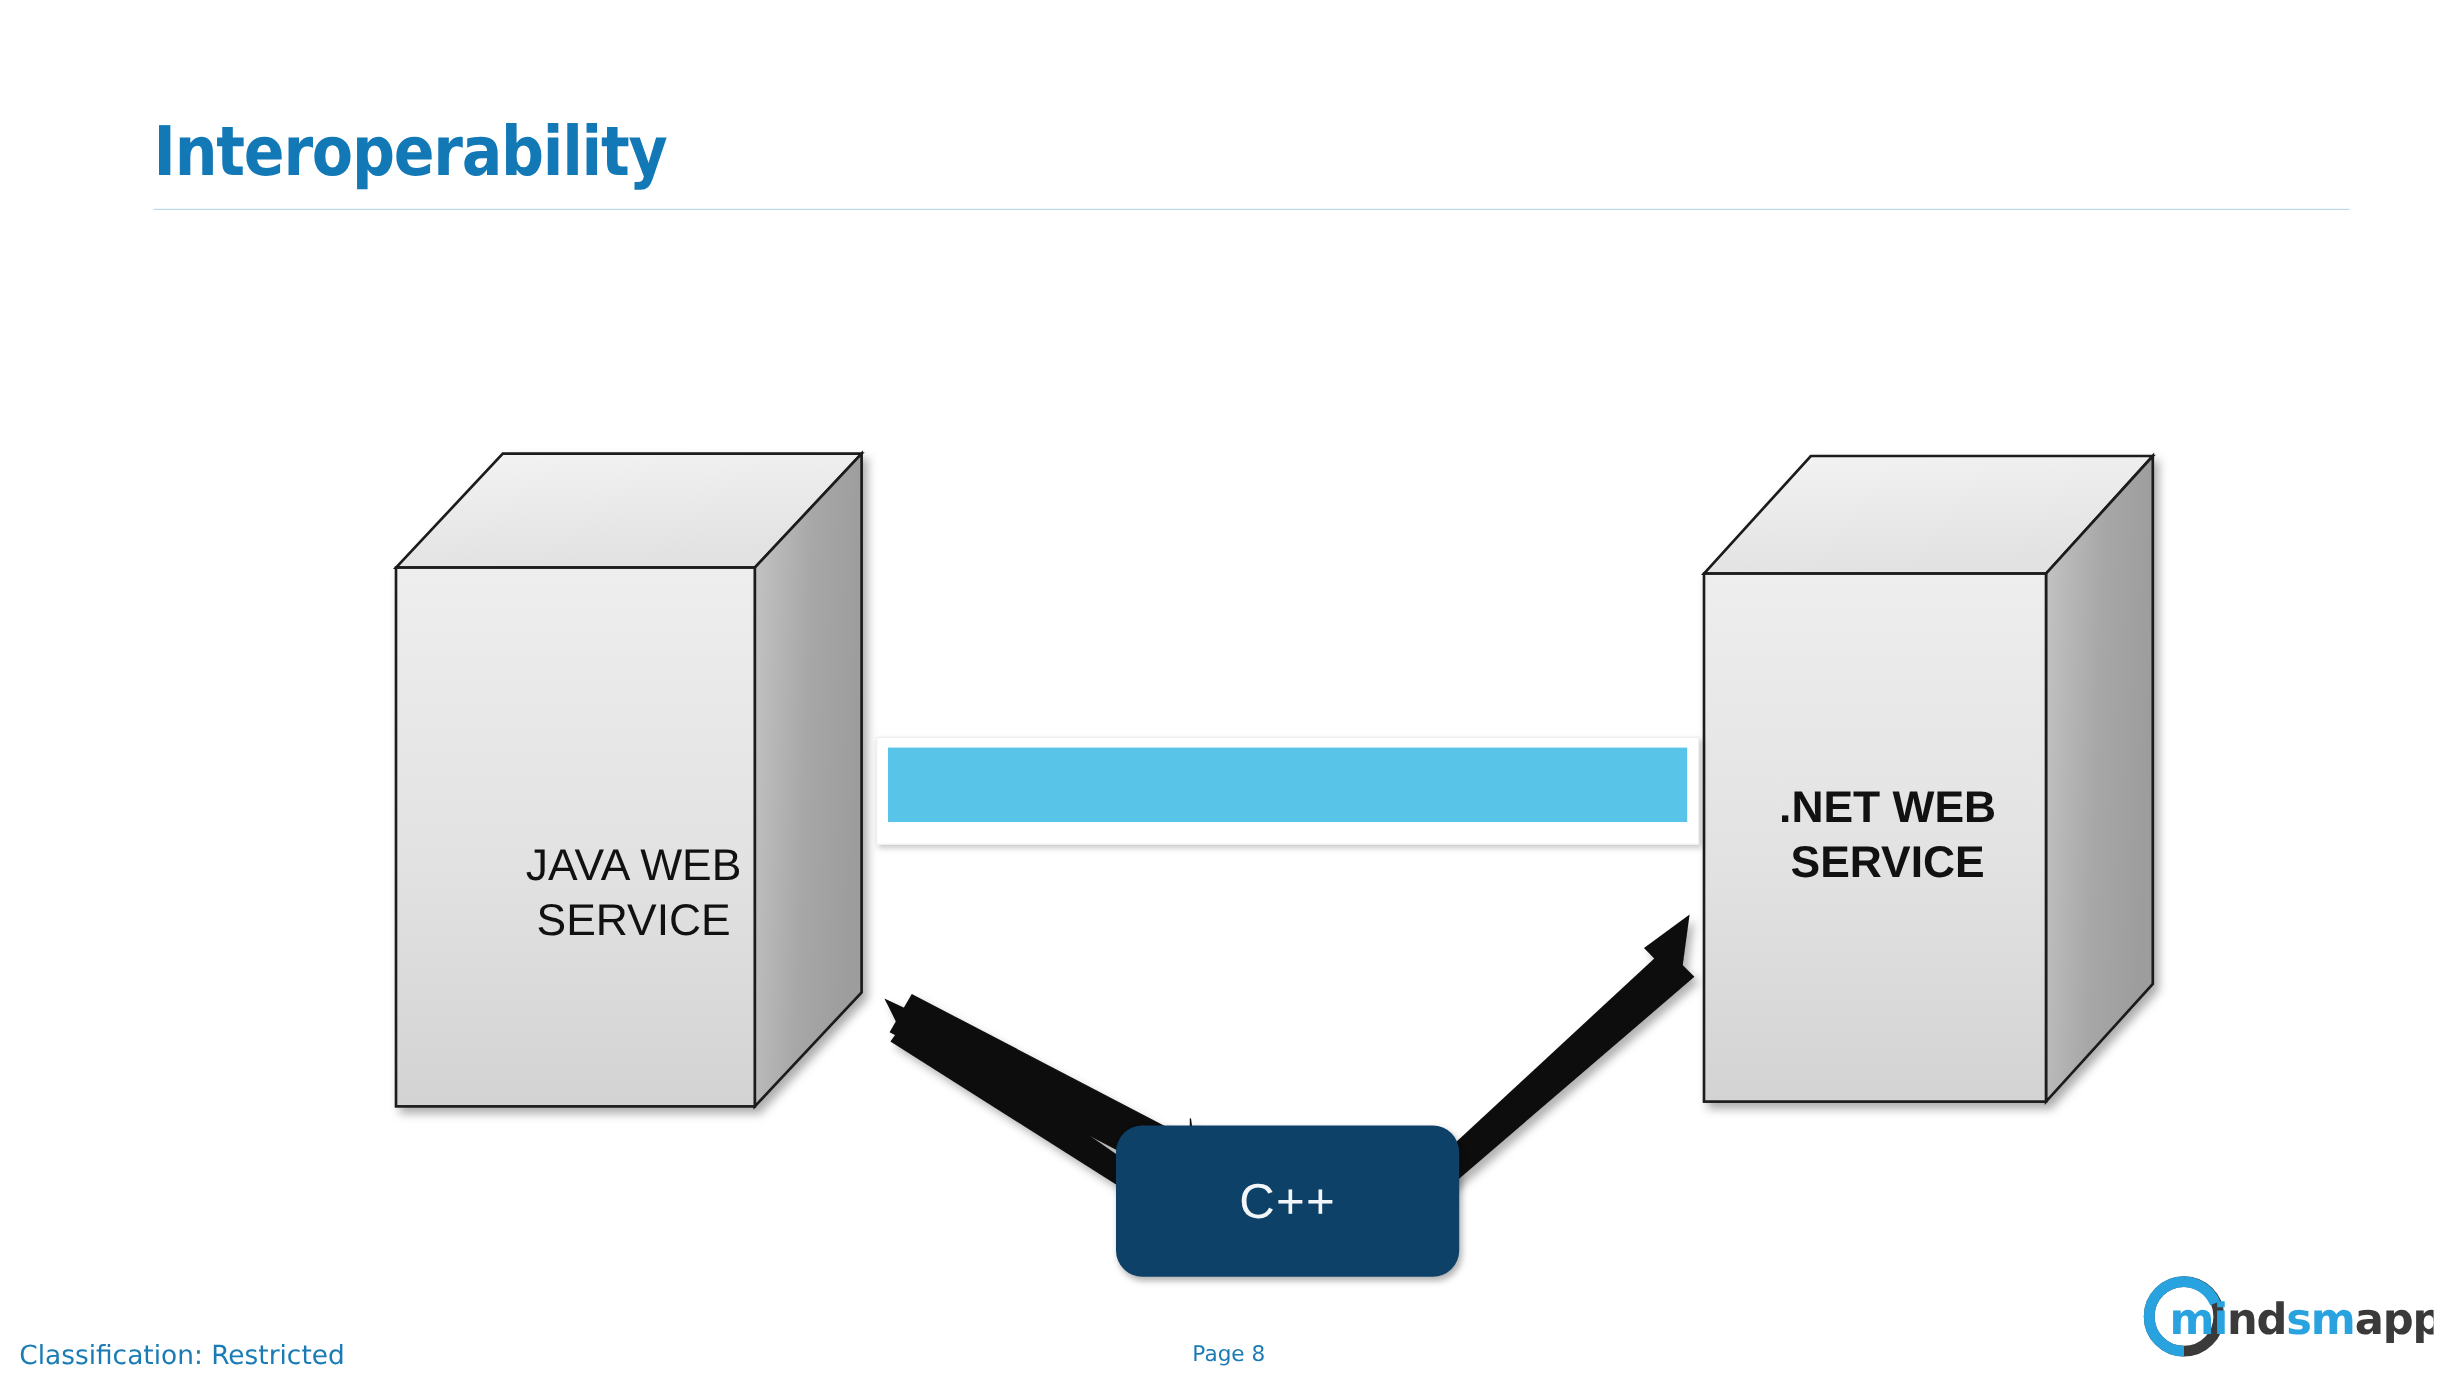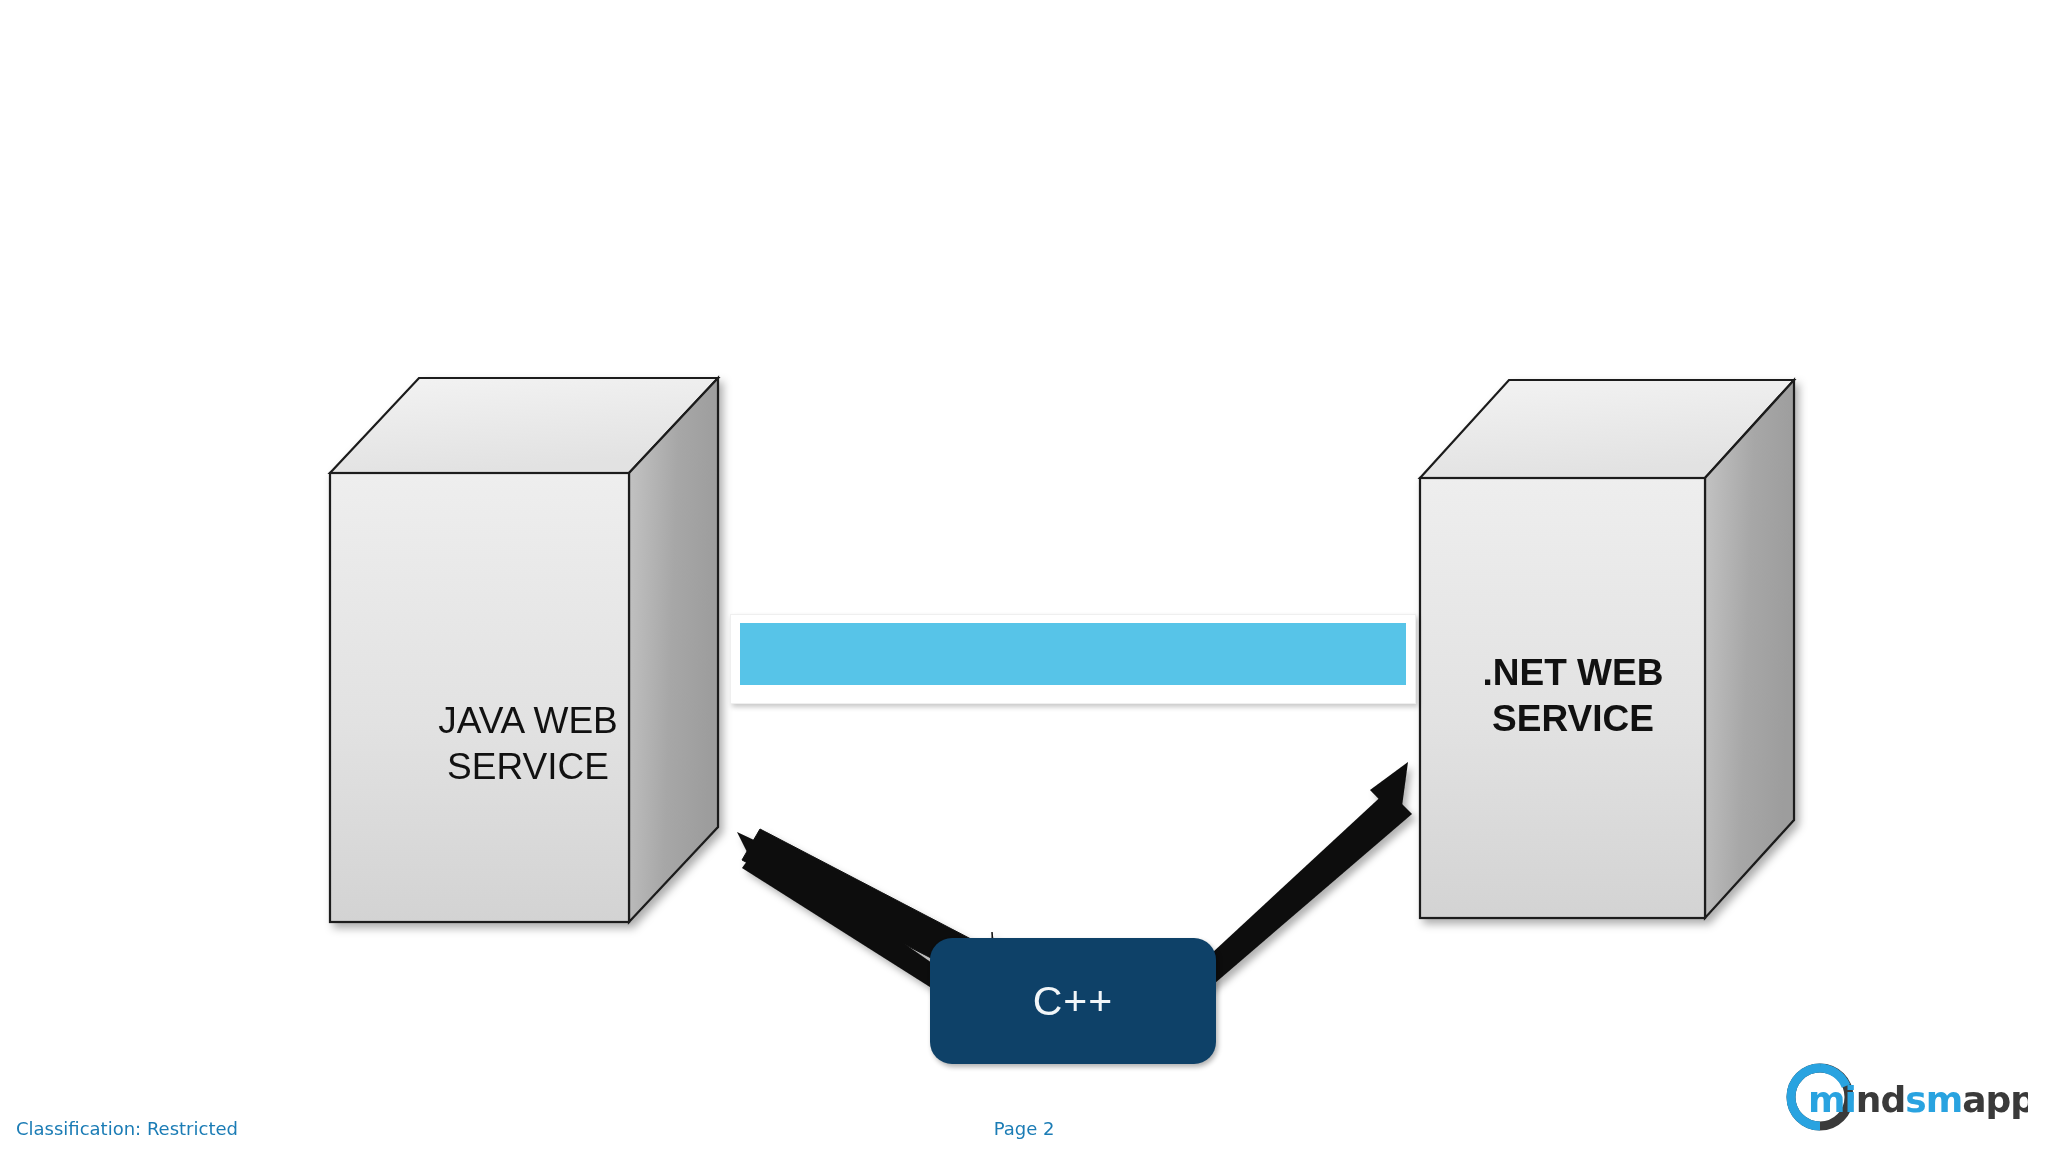--- a/index.html
+++ b/index.html
@@ -126,21 +126,21 @@
     color: #f2f6f8;
     letter-spacing: 1px;
   }
 
   
   #footer-classification {
     position: absolute;
     left: 16px;
     top: 1118px;
     font-family: "DejaVu Sans", sans-serif;
-    font-size: 18px;
+    font-size: 22px;
     color: #1b7cb5;
     white-space: nowrap;
   }
   #footer-page {
     position: absolute;
     left: 0;
     top: 1118px;
     width: 2048px;
     text-align: center;
     font-family: "DejaVu Sans", sans-serif;
@@ -156,20 +156,24 @@
     width: 250px;
     height: 78px;
   }
   #brand-logo svg { display: block; }
 </style>
 </head>
 <body>
 
 <div id="slide">
 
+  <div id="title-block">
+    <div id="page-title">Interoperability</div>
+    <div id="title-rule"></div>
+  </div>
 
   <div class="cube" id="cube-java">
     <svg width="420" height="590" viewBox="0 0 420 590">
       <defs>
         <linearGradient id="javaFront" x1="0" y1="0" x2="0" y2="1">
           <stop offset="0%" stop-color="#eeeeee"></stop>
           <stop offset="55%" stop-color="#e2e2e2"></stop>
           <stop offset="100%" stop-color="#d3d3d3"></stop>
         </linearGradient>
         <linearGradient id="javaTop" x1="0" y1="0" x2="0.3" y2="1">
@@ -250,21 +254,21 @@
       <path d="M 1159,1002 L 1388,790 L 1412,814 L 1172,1020 Z" fill="#0b0b0b"></path>
       <path d="M 1408,762 L 1400,821 L 1370,790 Z" fill="#0b0b0b"></path>
     </g>
   </svg>
 
   <div id="cpp-box">
     <span id="cpp-label">C++</span>
   </div>
 
   <div id="footer-classification">Classification: Restricted</div>
-  <div id="footer-page">Page 2</div>
+  <div id="footer-page">Page 8</div>
 
   <div id="brand-logo">
     <svg width="250" height="78" viewBox="0 0 250 78">
 
       <g>
         <circle cx="42" cy="39" r="29" fill="none" stroke="#3a3a3a" stroke-width="9"></circle>
         <path d="M 42 10 A 29 29 0 0 0 42 68" fill="none" stroke="#29a3e0" stroke-width="9"></path>
         <path d="M 42 10 A 29 29 0 0 1 68 28" fill="none" stroke="#29a3e0" stroke-width="9"></path>
         <circle cx="42" cy="39" r="20" fill="#ffffff"></circle>
       </g>

